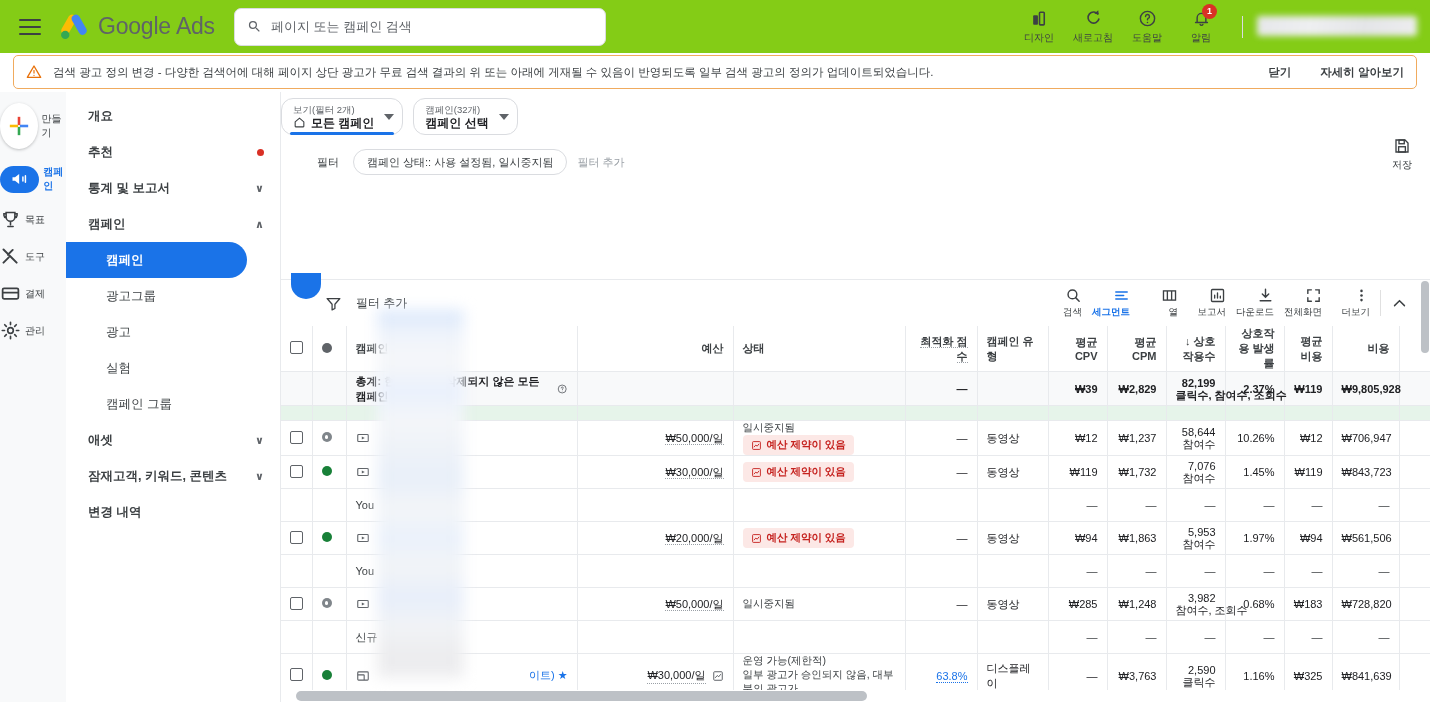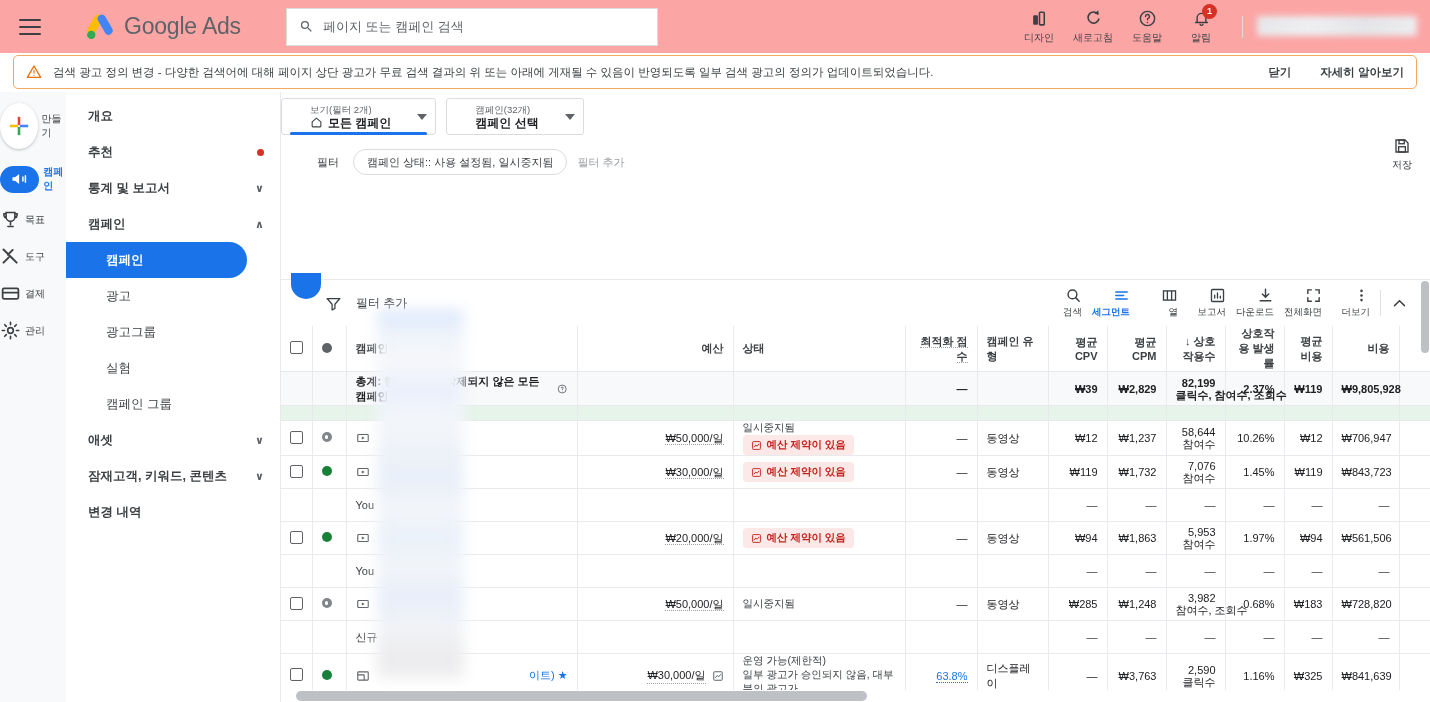--- a/index.html
+++ b/index.html
@@ -1,31 +1,31 @@
 <!DOCTYPE html>
 <html><head>
 <meta charset="utf-8">
 <style>
   * { box-sizing: border-box; margin:0; padding:0; }
   html,body { width:1430px; height:702px; overflow:hidden; background:#fff;
     font-family:"Liberation Sans","DejaVu Sans",sans-serif; color:#202124; }
 
   
-  .topbar { position:absolute; left:0; top:0; width:1430px; height:53px; background:#fca5a5;
-    display:flex; align-items:center;gap:26px; }
+  .topbar { position:absolute; left:0; top:0; width:1430px; height:53px; background:#84cc16;
+    display:flex; align-items:center; }
   .hamburger { width:22px; height:16px; margin-left:19px; margin-right:18px;
     display:flex; flex-direction:column; justify-content:space-between; cursor:pointer; }
   .hamburger i { display:block; height:2px; background:#3c4043; border-radius:1px; }
   .brand { display:flex; align-items:center; gap:9px; }
   .brand-mark { width:30px; height:28px; }
   .brand-text { font-size:23px; color:#5f6368; letter-spacing:-.2px; white-space:nowrap; }
   .brand-text b { font-weight:400; color:#5f6368; }
 
   .searchbox { margin-left:19px; width:372px; height:38px; border:1px solid #dadce0;
-    border-radius:0; display:flex; align-items:center; padding:0 12px; gap:9px; background:#fff; }
+    border-radius:7px; display:flex; align-items:center; padding:0 12px; gap:9px; background:#fff; }
   .searchbox .ph { font-size:13px; color:#5f6368; }
 
   .top-actions { position:absolute; right:0; top:0; height:53px; display:flex;
     align-items:center; }
   .tact { width:54px; display:flex; flex-direction:column; align-items:center; gap:3px;
     cursor:pointer; position:relative; }
   .tact .lbl { font-size:10px; color:#3c4043; }
   .tact .badge { position:absolute; top:-5px; right:11px; width:15px; height:15px;
     border-radius:50%; background:#d93025; color:#fff; font-size:9px; font-weight:bold;
     display:flex; align-items:center; justify-content:center; }
@@ -63,22 +63,22 @@
   .nav-row .dot { margin-left:auto; width:7px; height:7px; border-radius:50%; background:#d93025; }
   .nav-sub { height:36px; display:flex; align-items:center; padding-left:40px;
     font-size:12.5px; color:#3c4043; cursor:pointer; }
   .nav-sub.sel { background:#1a73e8; color:#fff; font-weight:bold;
     border-radius:0 18px 18px 0; margin-right:33px; }
 
   
   .content { position:absolute; left:281px; top:92px; width:1149px; height:610px;
     background:#fff; }
   .viewbar { height:49px; display:flex; align-items:flex-start; padding:6px 0 0 0; gap:10px; }
-  .chipsel { height:37px; border:1px solid #dadce0; border-radius:3px; background:#fff;
-    display:flex; align-items:center; padding:0 8px 0 28px; gap:26px; cursor:pointer;
+  .chipsel { height:37px; border:1px solid #dadce0; border-radius:12px; background:#fff;
+    display:flex; align-items:center; padding:0 8px 0 11px; gap:10px; cursor:pointer;
     position:relative; }
   .chipsel .c1 { font-size:9.5px; color:#5f6368; line-height:12px; }
   .chipsel .c2 { font-size:12px; color:#202124; font-weight:bold; line-height:14px;
     display:flex; align-items:center; gap:5px; }
   .chipsel .und { position:absolute; left:8px; right:8px; bottom:-1px; height:3px;
     background:#1a73e8; border-radius:2px; }
   .caret { width:0; height:0; border-left:5px solid transparent; border-right:5px solid transparent;
     border-top:6px solid #5f6368; }
 
   .filterbar { height:42px; display:flex; align-items:center; gap:10px; }
@@ -295,24 +295,24 @@
   </div>
   <div class="nav-row">
     <span>캠페인</span>
     <span class="chev">∧</span>
   </div>
 
   <div class="nav-sub sel">
     <span>캠페인</span>
   </div>
   <div class="nav-sub">
+    <span>광고그룹</span>
+  </div>
+  <div class="nav-sub">
     <span>광고</span>
-  </div>
-  <div class="nav-sub">
-    <span>광고그룹</span>
   </div>
   <div class="nav-sub">
     <span>실험</span>
   </div>
   <div class="nav-sub">
     <span>캠페인 그룹</span>
   </div>
 
   <div class="nav-row">
     <span>애셋</span>

